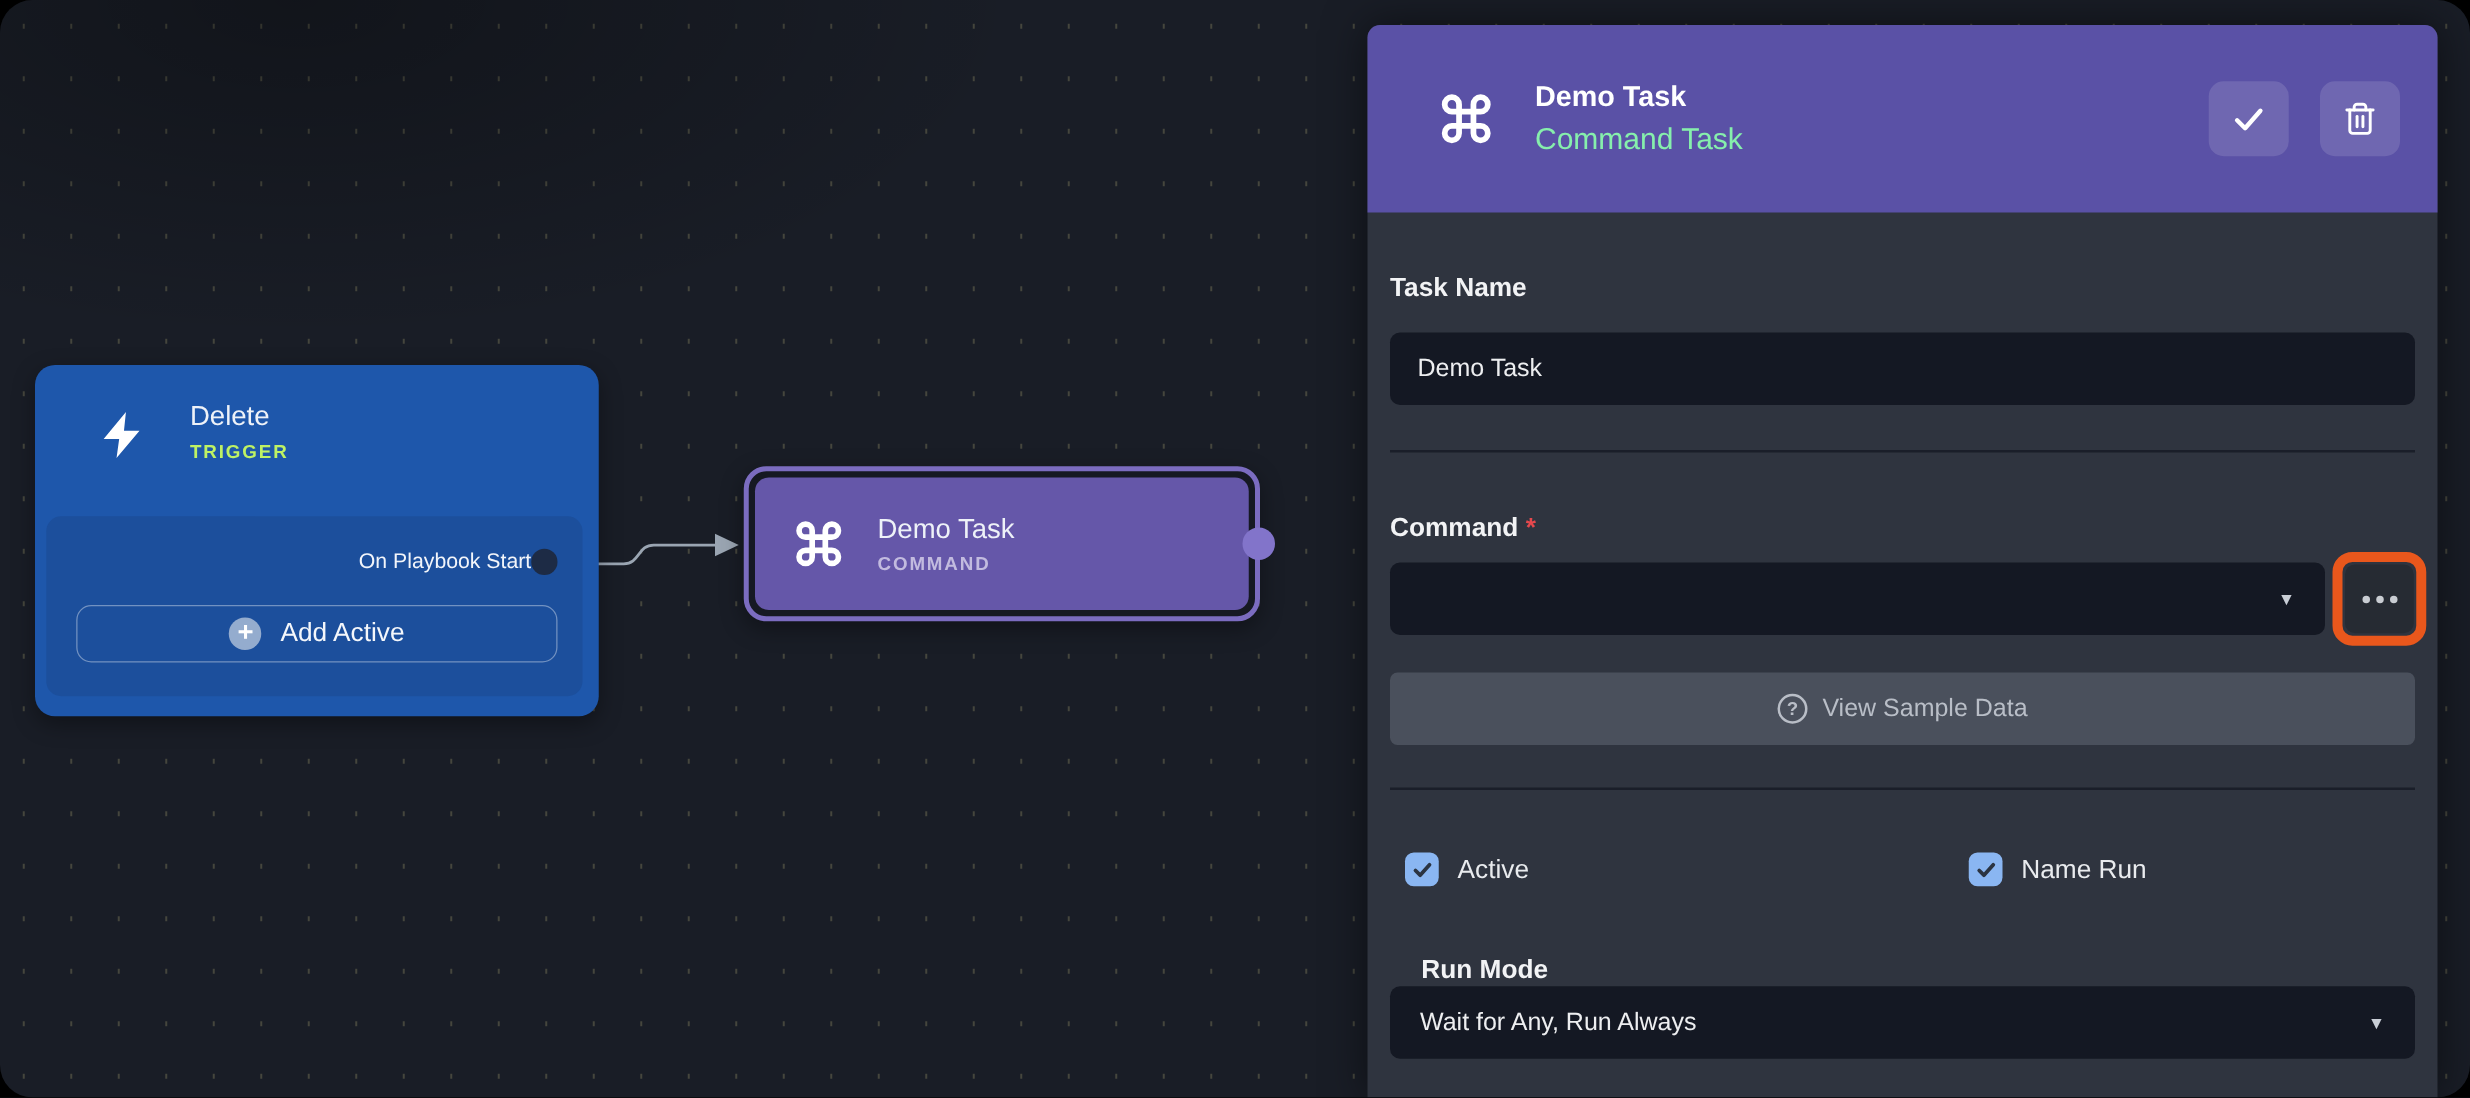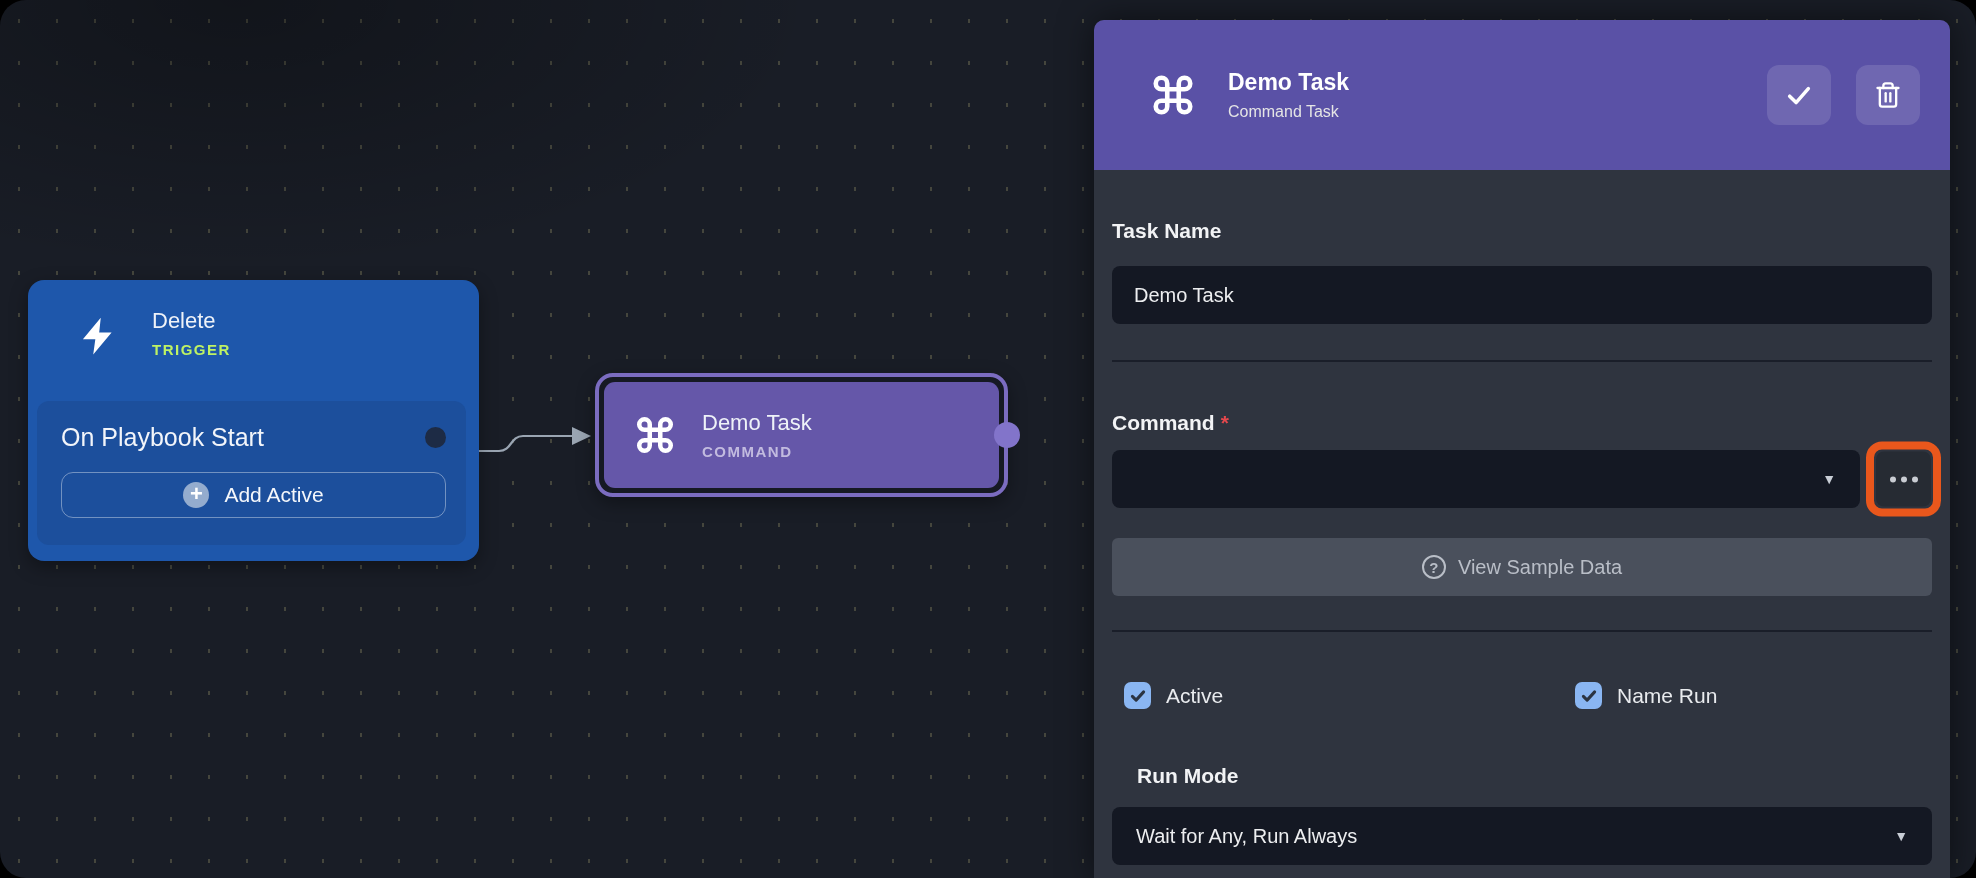--- a/index.html
+++ b/index.html
@@ -17,34 +17,34 @@
     background-size:38px 42px;
   }
   .canvas::before{
     content:"";position:absolute;inset:0;pointer-events:none;
     background:radial-gradient(900px 420px at 12% 0%, rgba(0,0,0,.30), transparent 65%);
   }
   .connector{position:absolute;top:0;left:0;pointer-events:none;}
 
   
   .trigger-node{
-    position:absolute;left:28px;top:280px;width:451px;height:281px;border-radius:16px;
+    position:absolute;left:28px;top:292px;width:451px;height:281px;border-radius:16px;
     background:var(--node-blue,#1e57ab);box-shadow:0 6px 18px rgba(0,0,0,.35);
   }
   .node-head{display:flex;align-items:flex-start;gap:32px;padding:28px 28px 0 50px;}
   .bolt-icon{width:42px;height:52px;color:#fff;margin-top:2px;}
   .node-titles{display:flex;flex-direction:column;gap:7px;}
   .node-title{font-size:22px;color:#eef2f8;font-weight:400;}
   .node-type{font-size:15px;font-weight:700;letter-spacing:1.5px;color:#bef264;}
   .node-type.purple{color:#c2bbdf;}
   .trigger-inner{
     position:absolute;left:9px;right:13px;top:121px;height:144px;border-radius:12px;
     background:var(--node-blue-inner,#1c4f9c);padding:14px 20px 16px 24px;
   }
-  .trigger-item{display:flex;align-items:center;justify-content:space-between;height:44px;color:#f2f5fa;font-size:25px;}
+  .trigger-item{display:flex;align-items:center;justify-content:flex-end;height:44px;color:#f2f5fa;font-size:17px;}
   .out-port.dark{width:21px;height:21px;border-radius:50%;background:#1d2b45;flex:0 0 auto;}
   .add-trigger{
     margin-top:13px;width:100%;height:46px;border-radius:12px;background:transparent;
     border:1.5px solid rgba(255,255,255,.38);display:flex;align-items:center;justify-content:center;gap:15px;
     color:#f4f7fb;font-size:21px;font-family:inherit;cursor:pointer;
   }
   .plus-icon{
     width:26px;height:26px;border-radius:50%;background:rgba(222,229,238,.62);color:#fff;
     display:flex;align-items:center;justify-content:center;font-size:22px;font-weight:700;line-height:1;padding-bottom:2px;
   }
@@ -71,21 +71,21 @@
     position:absolute;left:1094px;top:20px;width:856px;height:858px;
     background:var(--panel-bg,#2f343f);border-radius:10px 10px 0 0;
     box-shadow:0 0 34px rgba(0,0,0,.5);
   }
   .panel-header{
     height:150px;border-radius:10px 10px 0 0;background:var(--header-purple,#5a51a6);
     display:flex;align-items:center;padding:0 30px 0 56px;
   }
   .panel-header .head-titles{display:flex;flex-direction:column;gap:7px;margin-left:32px;}
   .panel-header .head-title{font-size:23px;font-weight:700;color:#fff;}
-  .panel-header .head-subtitle{font-size:16px;color:#e5e5e5;}
+  .panel-header .head-subtitle{font-size:24px;color:#86efac;}
   .head-actions{margin-left:auto;display:flex;gap:25px;}
   .head-btn{
     width:64px;height:60px;border-radius:12px;border:none;background:rgba(255,255,255,.13);
     color:#fff;display:flex;align-items:center;justify-content:center;cursor:pointer;
   }
   .head-btn svg{width:28px;height:28px;}
 
   .panel-body{padding:0 18px;}
   .field-label{font-size:21px;font-weight:700;color:#f2f3f5;height:26px;line-height:26px;}
   .field-label .req{color:var(--required-red,#e5484d);margin-left:6px;font-weight:700;}
@@ -133,21 +133,21 @@
   .check-item{display:flex;align-items:center;gap:15px;cursor:pointer;padding-left:12px;}
   .check-item.first{width:55%;}
   .check-item .label{color:#e9ebee;font-size:21px;}
   .checkbox{
     width:27px;height:27px;border-radius:7px;background:var(--checkbox-blue,#8ab6f2);
     display:flex;align-items:center;justify-content:center;
   }
   .checkbox svg{width:18px;height:18px;}
 
   .runmode-label{margin-top:54px;margin-left:25px;}
-  .runmode-select{margin-top:18px;}
+  .runmode-select{margin-top:0;}
 </style>
 </head>
 <body>
 
 <div class="screen">
   <div class="canvas">
 
     <svg class="connector" width="1976" height="878" viewBox="0 0 1976 878">
       <path d="M443 451 H499 C512 451 510 436 523 436 H572" fill="none" stroke="#9aa5b2" stroke-width="2.2"></path>
       <polygon points="572,427 591,436 572,445" fill="#9aa5b2"></polygon>

